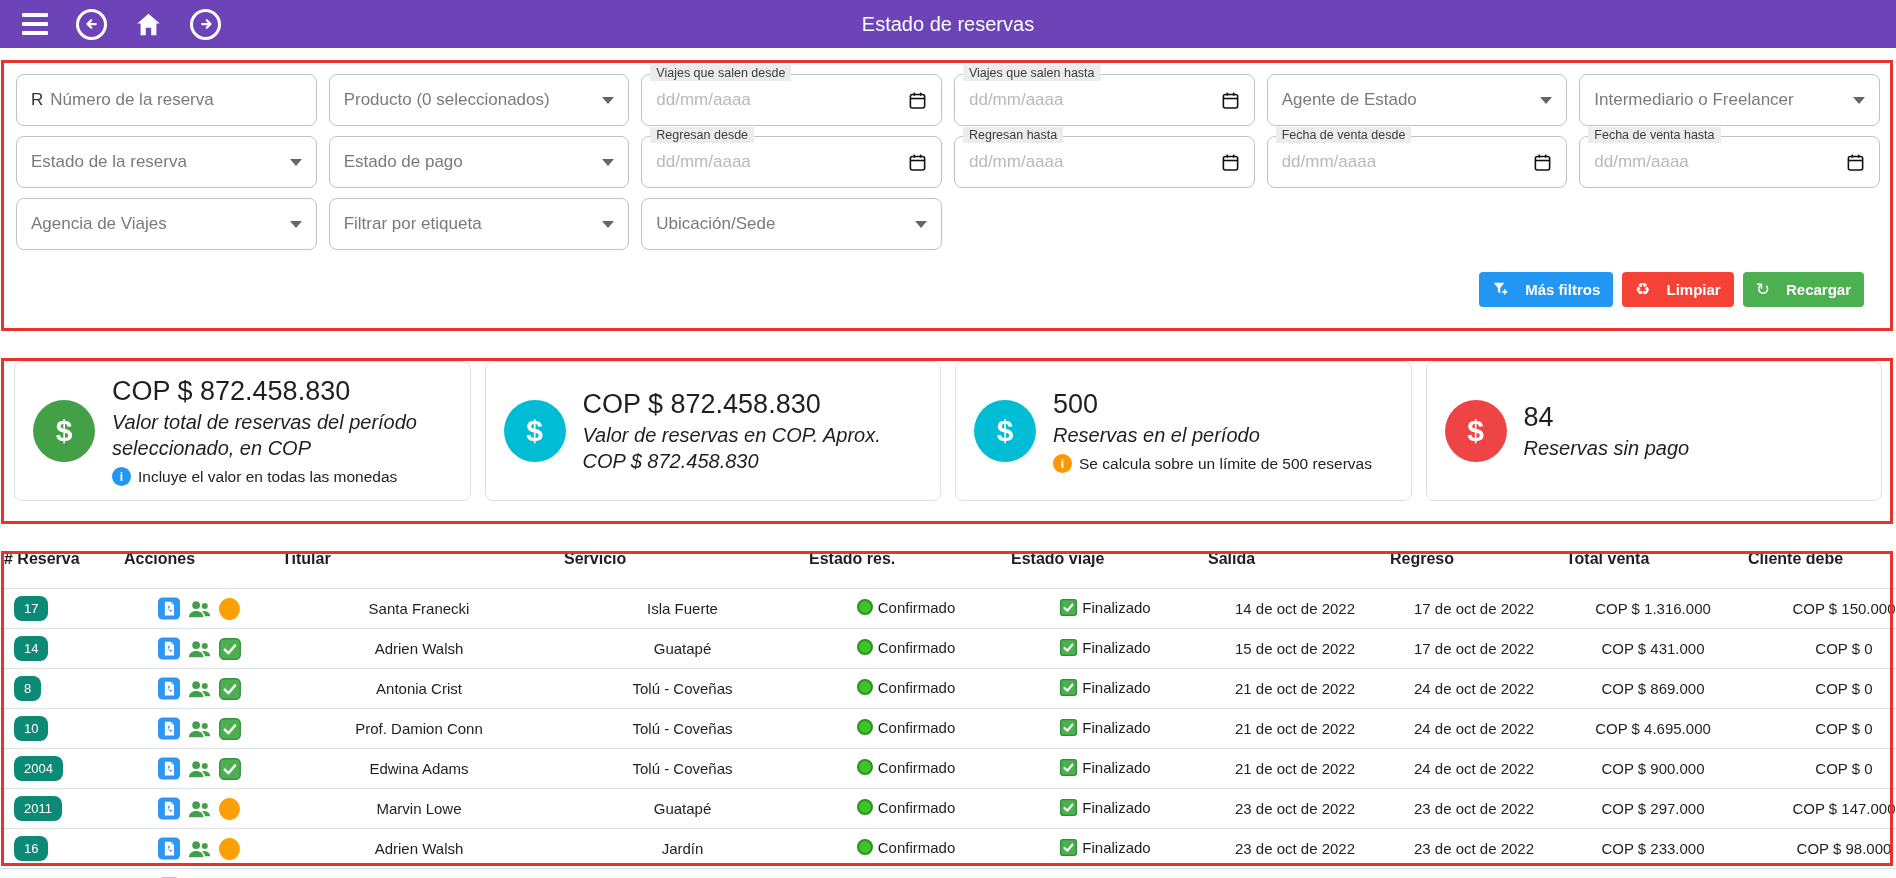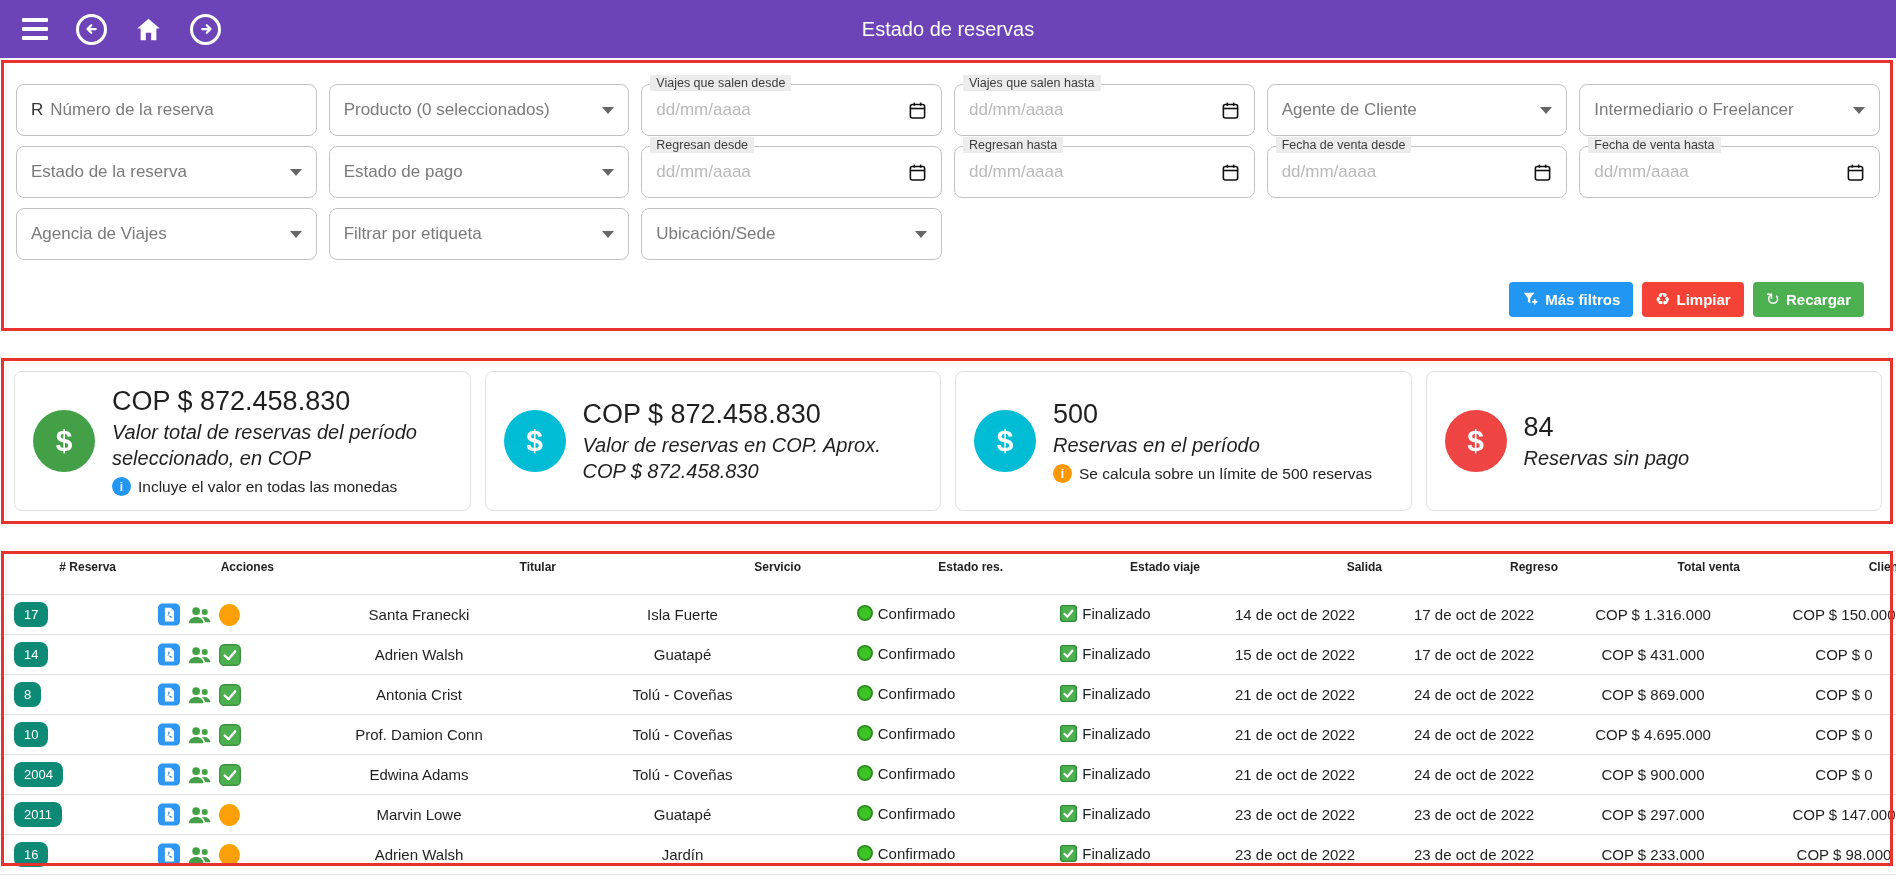--- a/index.html
+++ b/index.html
@@ -1,20 +1,20 @@
 <!DOCTYPE html>
 <html><head>
 <meta charset="utf-8">
 <style>
   * { margin:0; padding:0; box-sizing:border-box; }
   html,body { width:1896px; height:878px; overflow:hidden; background:#fff;
     font-family:"Liberation Sans","DejaVu Sans",sans-serif; color:#212121; }
 
   
-  .topbar { height:58px; background:#6d43b8; display:flex; align-items:center; padding-left:22px; position:relative; }
+  .topbar { height:48px; background:#6d43b8; display:flex; align-items:center; padding-left:22px; position:relative; }
   .topbar .nav-icons { display:flex; align-items:center; gap:28px; }
   .hamburger { width:26px; display:flex; flex-direction:column; gap:5px; cursor:pointer; }
   .hamburger span { height:4px; background:#fff; border-radius:1px; }
   .nav-circle { width:31px; height:31px; border:3px solid #fff; border-radius:50%; display:flex; align-items:center; justify-content:center; cursor:pointer; }
   .topbar-title { position:absolute; left:0; right:0; text-align:center; color:#fff; font-size:20px; }
 
   
   .annotation { position:absolute; border:3px solid #e8322e; pointer-events:none; z-index:9; left:1px; width:1892px; }
   #ann-filters { top:60px;  height:271px; }
   #ann-cards   { top:358px; height:166px; }
@@ -26,39 +26,39 @@
   .field { position:relative; height:52px; border:1px solid #c2c2c2; border-radius:8px; background:#fff;
            display:flex; align-items:center; padding:0 14px; font-size:17px; color:#7a7a7a; cursor:pointer; }
   .field .prefix { color:#333; margin-right:7px; }
   .field .chip-label { position:absolute; top:-10px; left:8px; background:#ececec; color:#3c3c3c;
            font-size:12.5px; padding:1px 6px; white-space:nowrap; }
   .field .ph { color:#b9b9b9; }
   .field .caret { margin-left:auto; width:0; height:0; border-left:6px solid transparent; border-right:6px solid transparent; border-top:7px solid #666; }
   .field .cal { margin-left:auto; display:flex; }
   .filter-buttons { display:flex; justify-content:flex-end; gap:9px; padding:22px 16px 0; }
   .btn { height:35px; border:none; border-radius:4px; color:#fff; font-weight:bold; font-size:15px;
-         display:flex; align-items:center; gap:6px; padding:0 13px; cursor:pointer; font-family:inherit; }
+         display:flex; align-items:center; gap:16px; padding:0 13px; cursor:pointer; font-family:inherit; }
   .btn .uic { font-weight:normal; font-size:17px; line-height:1; }
 
   
   .cards-section { margin-top:26px; height:166px; padding:13px 14px; }
   .cards-grid { display:grid; grid-template-columns:repeat(4,1fr); gap:14px; height:140px; }
   .card { border:1px solid #e0e0e0; border-radius:8px; background:#fff; display:flex; align-items:center; gap:17px; padding:10px 18px; }
   .card-icon { width:62px; height:62px; min-width:62px; border-radius:50%; display:flex; align-items:center; justify-content:center;
                color:#fff; font-size:30px; font-weight:bold; }
   .card-value { font-size:27px; color:#1f1f1f; }
   .card-desc  { font-size:20px; font-style:italic; color:#1f1f1f; line-height:1.3; margin-top:2px; }
   .card-note  { display:flex; align-items:center; gap:7px; font-size:15.5px; color:#222; margin-top:6px; }
   .note-dot { width:19px; height:19px; min-width:19px; border-radius:50%; color:#fff; font-size:12px; font-weight:bold;
               display:flex; align-items:center; justify-content:center; font-style:normal; }
 
   
   .table-section { margin-top:27px; width:1896px; overflow:hidden; }
   table { border-collapse:collapse; table-layout:fixed; width:1944px; }
-  th { font-size:12px; font-weight:bold; color:#1f1f1f; padding:9px 4px 20px; text-align:right; }
+  th { font-size:16px; font-weight:bold; color:#1f1f1f; padding:9px 4px 20px; text-align:left; }
   td { height:40px; border-top:1px solid #dee2e6; text-align:center; font-size:15px; color:#1f1f1f; padding:0 4px; }
   td.cell-id { text-align:left; padding-left:14px; }
   .badge { display:inline-block; background:#0d8a76; color:#fff; font-size:13px; padding:5px 10px;
            min-width:27px; text-align:center; border-radius:8px; cursor:pointer; }
   .actions-wrap { display:flex; align-items:center; justify-content:center; gap:7px; }
   .dot-status { width:21px; height:22px; border-radius:50%; background:#fda007; }
   .state-wrap { display:inline-flex; align-items:center; gap:5px; }
   .res-dot { width:16px; height:16px; border-radius:50%; background:#3dc426; border:2px solid #2e8f1f; }
   .icon-btn { display:flex; cursor:pointer; }
 </style>
@@ -119,21 +119,21 @@
         <span class="cal">
           <svg width="19" height="19" viewBox="0 0 24 24" fill="none" stroke="#111" stroke-width="2">
             <rect x="3" y="4.5" width="18" height="17" rx="2.5"></rect>
             <line x1="3" y1="9.5" x2="21" y2="9.5"></line>
             <line x1="8" y1="2" x2="8" y2="6"></line>
             <line x1="16" y1="2" x2="16" y2="6"></line>
           </svg>
         </span>
       </div>
       <div class="field">
-        <span>Agente de Cliente</span>
+        <span>Agente de Estado</span>
         <span class="caret"></span>
       </div>
       <div class="field">
         <span>Intermediario o Freelancer</span>
         <span class="caret"></span>
       </div>
       <div class="field">
         <span>Estado de la reserva</span>
         <span class="caret"></span>
       </div>

